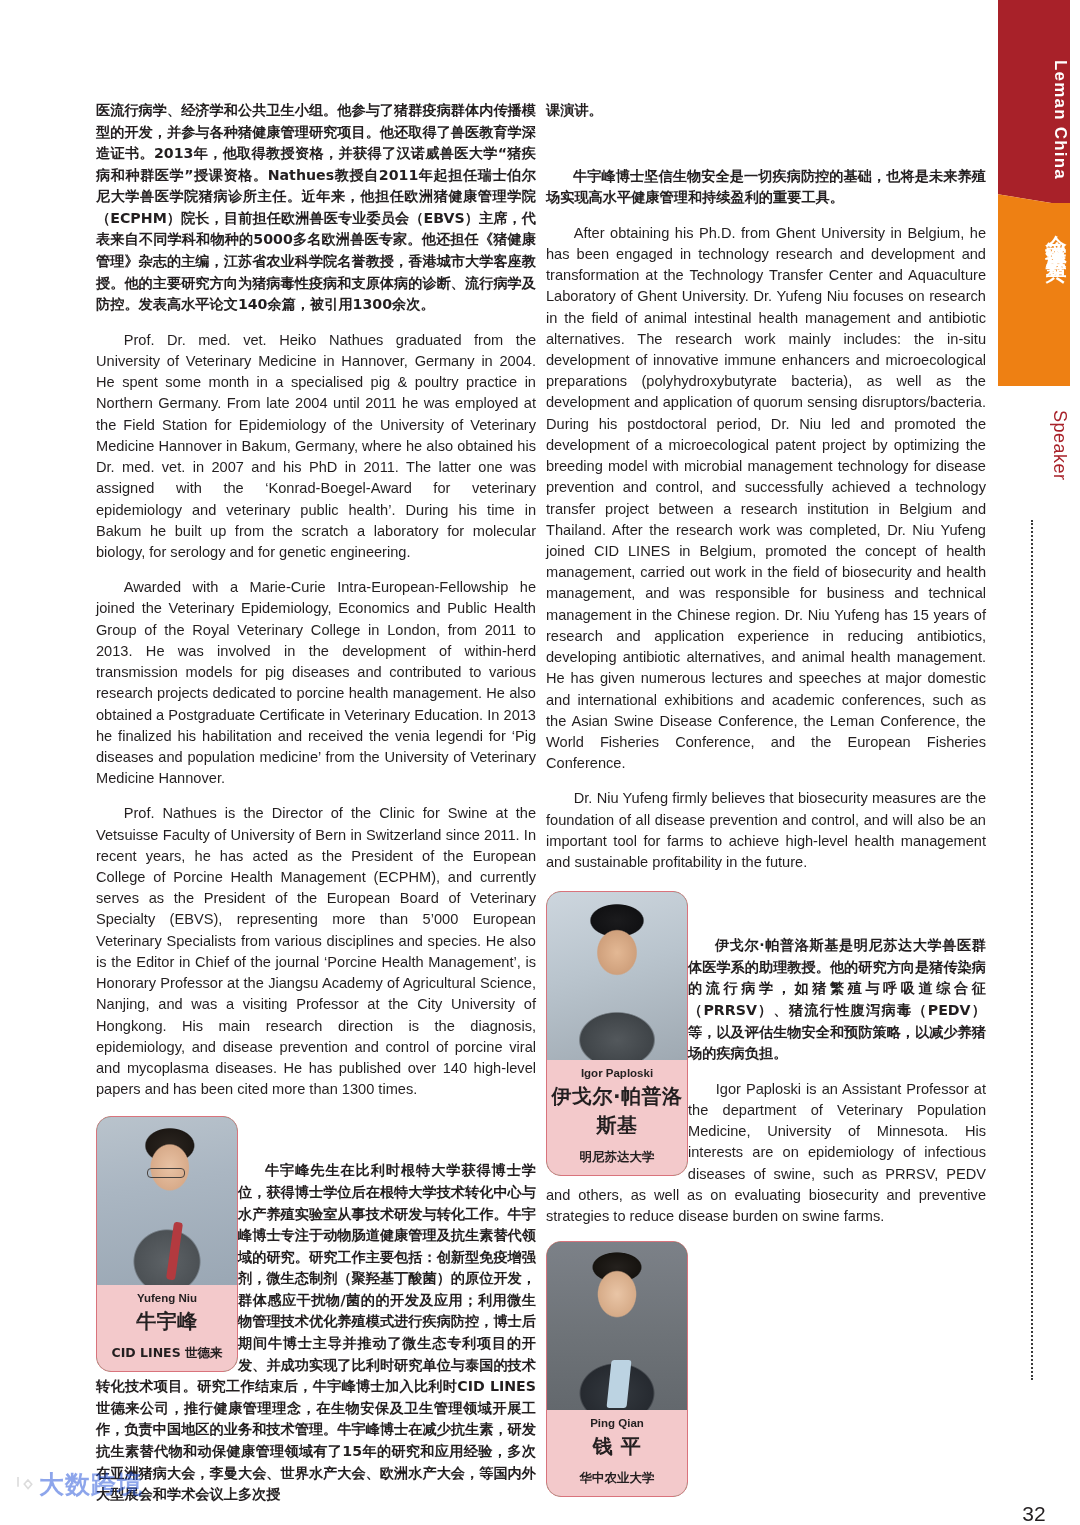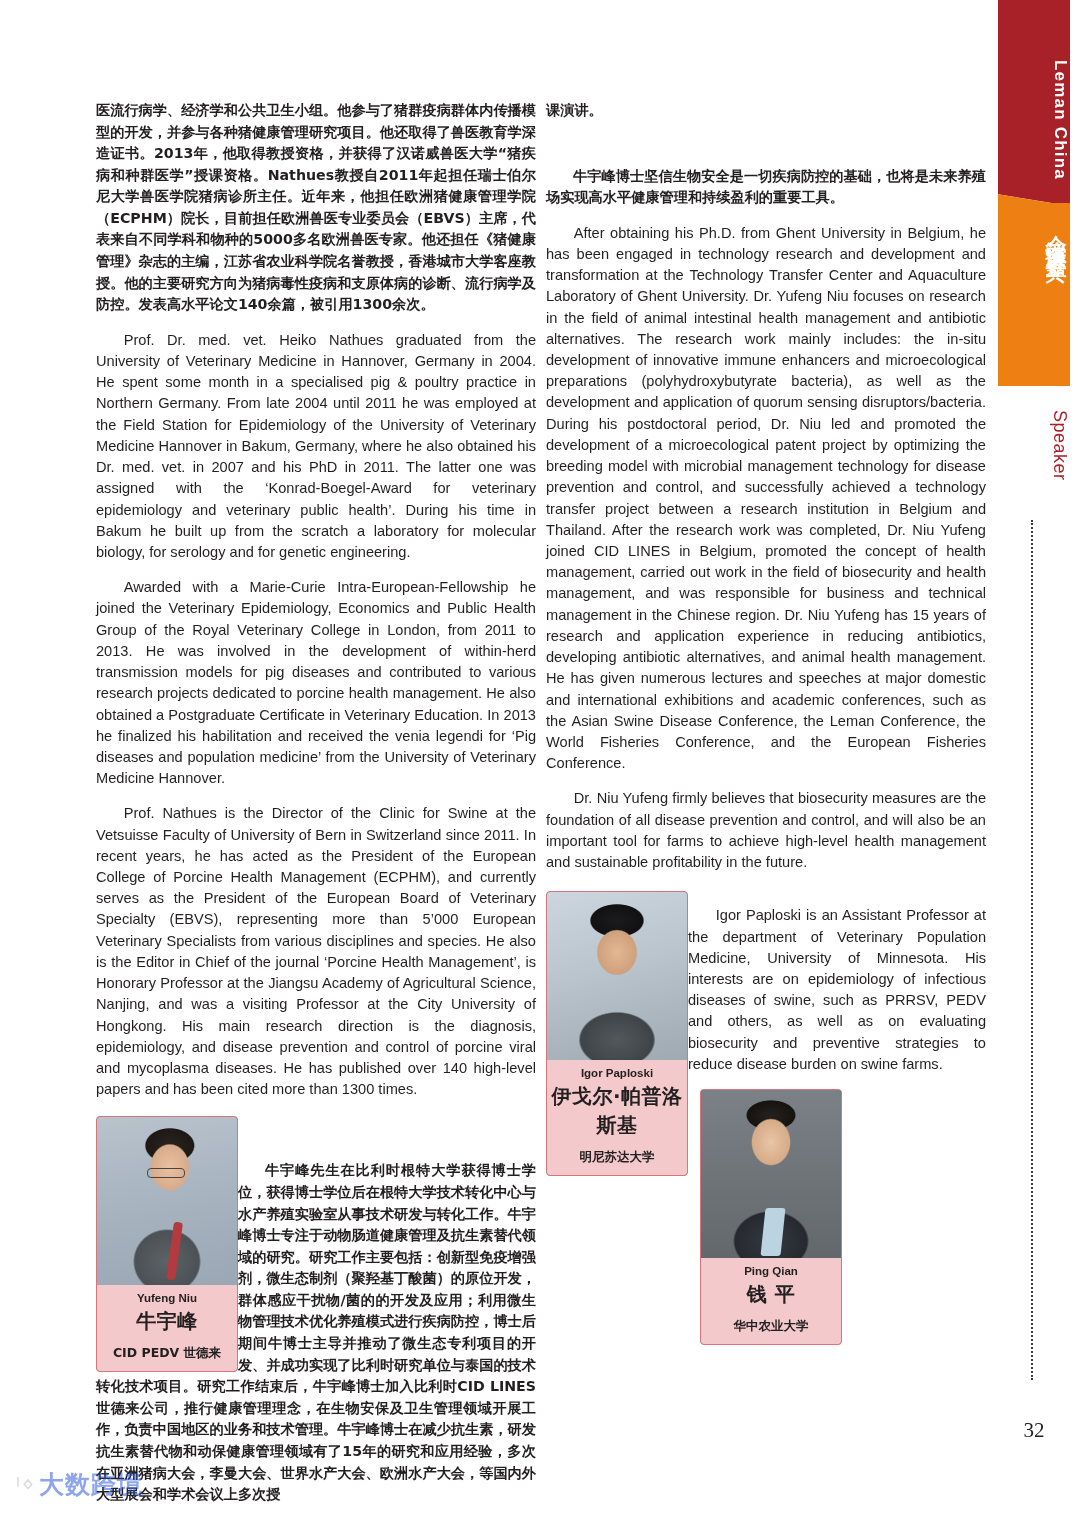--- a/index.html
+++ b/index.html
@@ -50,22 +50,22 @@
     position:absolute; top:410px; left:8px; width:72px;
     writing-mode:vertical-rl;
     color:#a82129; font-size:18px; letter-spacing:0.5px;
   }
   .tab-dots{
     position:absolute; top:520px; left:41px; width:0;
     height:860px;
     border-left:2px dotted #3a3a3a;
   }
   .page-number{
-    position:absolute; top:1418px; left:8px; width:72px;
-    text-align:center; color:#231f20; font-size:21px;font-family:Liberation Serif, serif;
+    position:absolute; top:1502px; left:8px; width:72px;
+    text-align:center; color:#231f20; font-size:21px;
   }
 
   
   .col{
     position:absolute; top:100px; width:440px;
     font-size:14.6px; line-height:1.455;
     color:#231f20;
     text-align:justify;
     -webkit-hyphens:none; hyphens:none;
   }
@@ -80,21 +80,21 @@
   .p-en{
     font-size:14.6px; line-height:1.455; text-align:justify; color:#231f20;
   }
   .indent{ text-indent:1.9em;margin-top:44px; }
   .sp{ margin-top:14px; }
 
   
   .card{
     width:142px;
     border:1.6px solid #d9737c;
-    border-radius:4px;
+    border-radius:15px;
     overflow:hidden;
     background:#15803d;
   }
   .card .photo{
     width:100%; height:168px; display:block; position:relative; overflow:hidden;
   }
   .card .caption{
     background:#f3c9cb;
     padding:6px 2px 10px 2px;
     text-align:center;
@@ -187,21 +187,21 @@
   <div style="height:16px"></div>
 
   <div class="card float-card">
     <div class="photo ph-niu">
       <div class="glasses"></div>
       <div class="tie"></div>
     </div>
     <div class="caption">
       <div class="cap-en">Yufeng Niu</div>
       <div class="cap-cn1">牛宇峰</div>
-      <div class="cap-cn2">CID PEDV 世德来</div>
+      <div class="cap-cn2">CID LINES 世德来</div>
     </div>
   </div>
 
   <p class="p-cn indent">牛宇峰先生在比利时根特大学获得博士学位，获得博士学位后在根特大学技术转化中心与水产养殖实验室从事技术研发与转化工作。牛宇峰博士专注于动物肠道健康管理及抗生素替代领域的研究。研究工作主要包括：创新型免疫增强剂，微生态制剂（聚羟基丁酸菌）的原位开发，群体感应干扰物/菌的的开发及应用；利用微生物管理技术优化养殖模式进行疾病防控，博士后期间牛博士主导并推动了微生态专利项目的开发、并成功实现了比利时研究单位与泰国的技术转化技术项目。研究工作结束后，牛宇峰博士加入比利时CID LINES世德来公司，推行健康管理理念，在生物安保及卫生管理领域开展工作，负责中国地区的业务和技术管理。牛宇峰博士在减少抗生素，研发抗生素替代物和动保健康管理领域有了15年的研究和应用经验，多次在亚洲猪病大会，李曼大会、世界水产大会、欧洲水产大会，等国内外大型展会和学术会议上多次授</p>
 </div>
 
 <div class="col" id="col-right">
 
   <p class="p-cn">课演讲。</p>
 
@@ -215,20 +215,21 @@
 
   <div class="card float-card">
     <div class="photo ph-igor"></div>
     <div class="caption">
       <div class="cap-en">Igor Paploski</div>
       <div class="cap-cn1">伊戈尔·帕普洛斯基</div>
       <div class="cap-cn2">明尼苏达大学</div>
     </div>
   </div>
 
+  <p class="p-cn indent">伊戈尔·帕普洛斯基是明尼苏达大学兽医群体医学系的助理教授。他的研究方向是猪传染病的流行病学，如猪繁殖与呼吸道综合征（PRRSV）、猪流行性腹泻病毒（PEDV）等，以及评估生物安全和预防策略，以减少养猪场的疾病负担。</p>
 
   <p class="p-en indent sp">Igor Paploski is an Assistant Professor at the department of Veterinary Population Medicine, University of Minnesota. His interests are on epidemiology of infectious diseases of swine, such as PRRSV, PEDV and others, as well as on evaluating biosecurity and preventive strategies to reduce disease burden on swine farms.</p>
 
   <div style="height:14px"></div>
 
   <div class="card float-card">
     <div class="photo ph-qian">
       <div class="shirt"></div>
     </div>
     <div class="caption">

